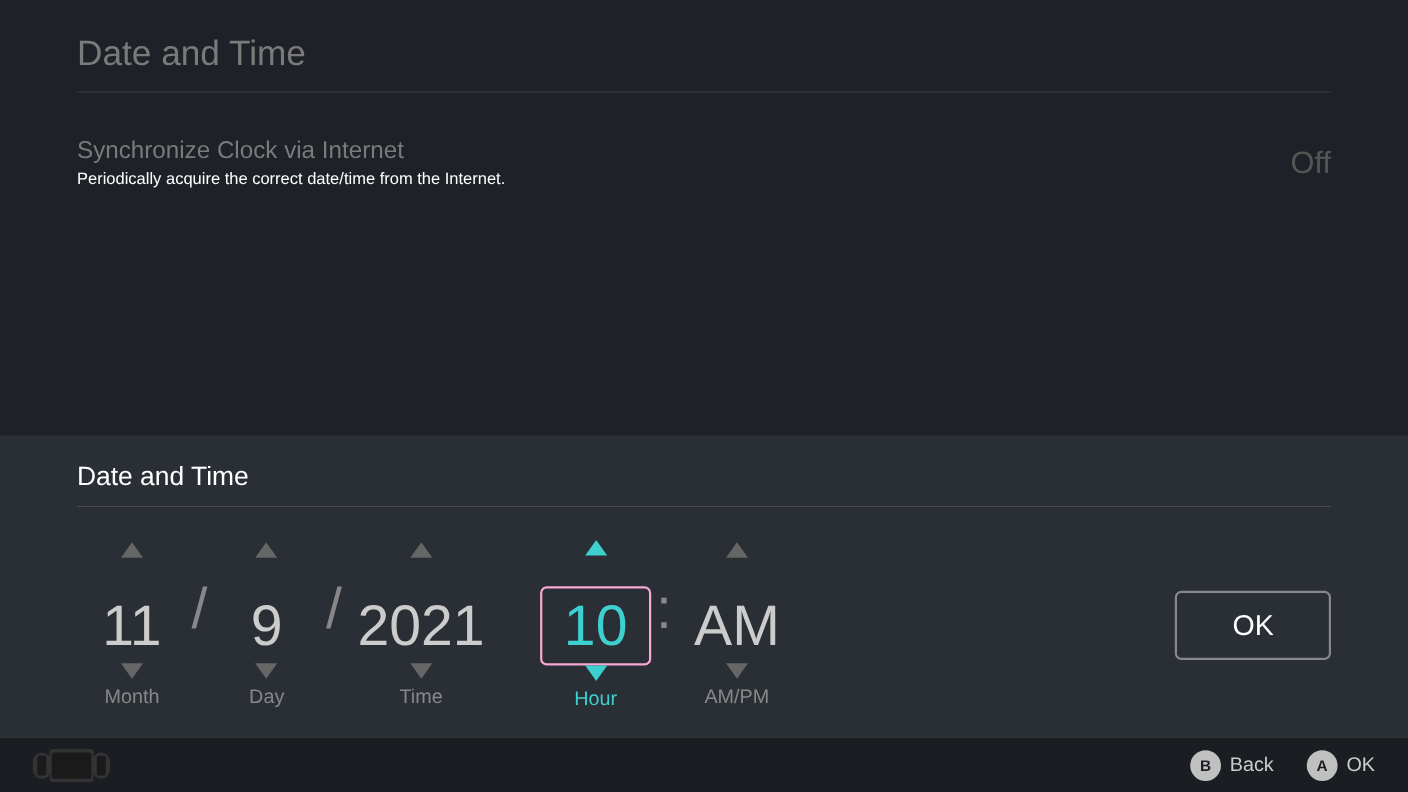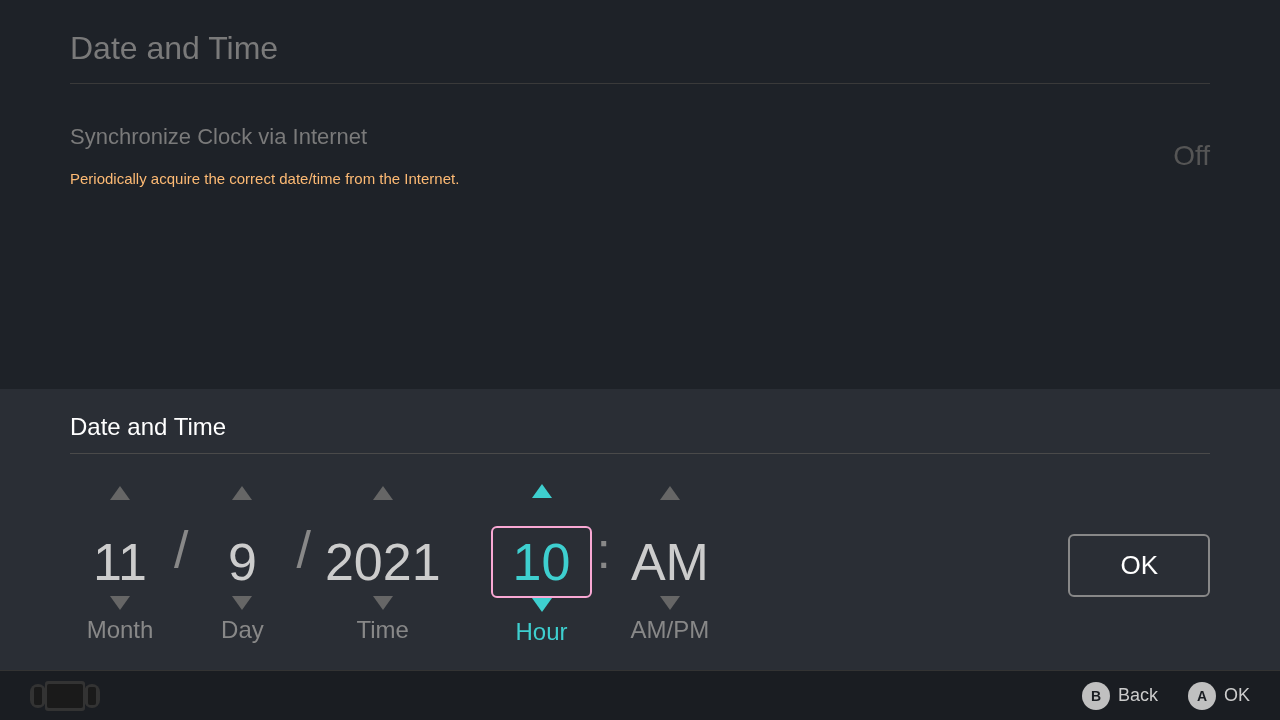--- a/index.html
+++ b/index.html
@@ -39,26 +39,26 @@
       justify-content: space-between;
       padding: 10px 0;
     }
 
     .sync-setting-left {}
 
     .sync-setting-title {
       font-size: 22px;
       color: #7a7a7a;
       font-weight: 400;
-      margin-bottom: 20px;
+      margin-bottom: 4px;
     }
 
     .sync-setting-desc {
       font-size: 15px;
-      color: #fdba74;
+      color: #ffffff;
     }
 
     .sync-setting-value {
       font-size: 28px;
       color: #555;
     }
 
     
     .datetime-modal {
       position: absolute;
@@ -112,21 +112,21 @@
       color: #cccccc;
       font-weight: 300;
       line-height: 1;
       padding: 8px 10px;
       min-width: 80px;
       text-align: center;
       margin-top: 28px;
     }
 
     .picker-label {
-      font-size: 24px;
+      font-size: 18px;
       color: #888;
       margin-top: 6px;
     }
 
     .separator {
       font-size: 52px;
       color: #888;
       margin: 0 4px;
       align-self: center;
       padding-bottom: 30px;

